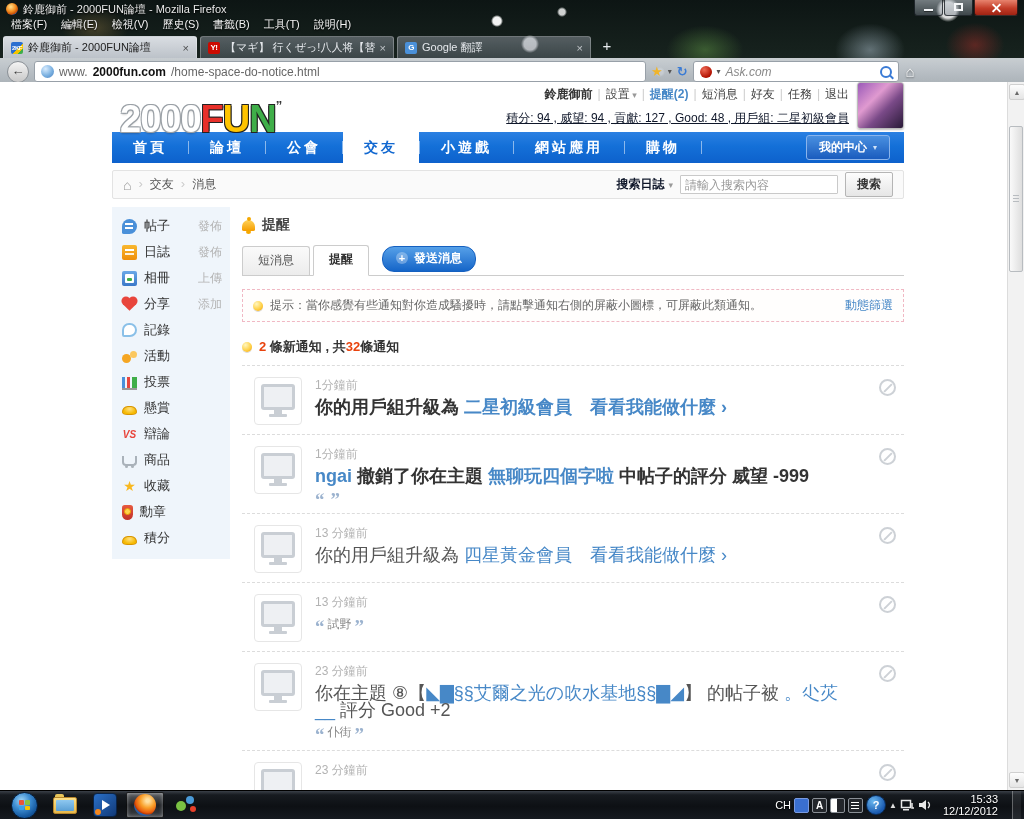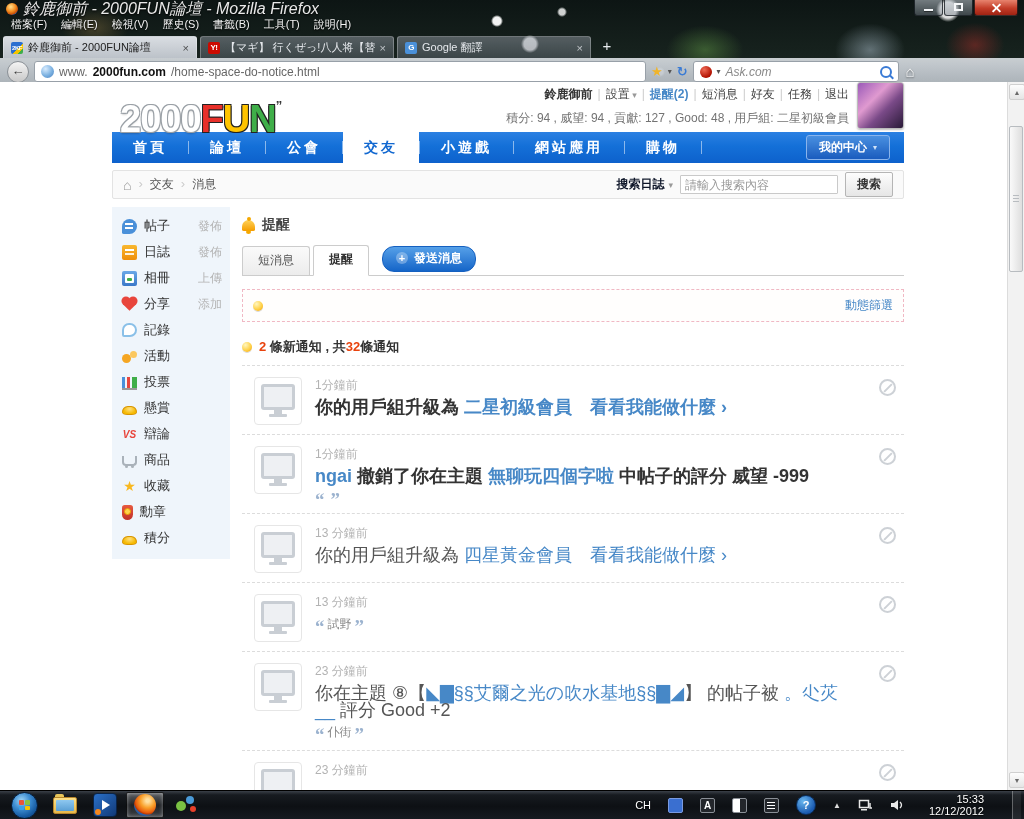--- a/index.html
+++ b/index.html
@@ -13,21 +13,21 @@
       radial-gradient(circle 6px at 497px 21px, rgba(255,255,255,.95) 0 4px, rgba(255,255,255,0) 6px),
       radial-gradient(circle 9px at 530px 44px, rgba(255,255,255,.9) 0 6px, rgba(255,255,255,0) 9px),
       radial-gradient(circle 5px at 562px 12px, rgba(255,255,255,.8) 0 3px, rgba(255,255,255,0) 5px),
       radial-gradient(circle 12px at 948px 10px, rgba(255,255,255,.85) 0 8px, rgba(255,255,255,0) 12px),
       radial-gradient(circle 5px at 660px 72px, rgba(255,255,255,.7) 0 3px, rgba(255,255,255,0) 5px),
       radial-gradient(ellipse 55px 35px at 705px 50px, rgba(95,150,70,.5), rgba(0,0,0,0) 70%),
       radial-gradient(ellipse 50px 38px at 870px 50px, rgba(190,210,225,.45), rgba(0,0,0,0) 70%),
       radial-gradient(ellipse 42px 32px at 975px 45px, rgba(150,45,40,.55), rgba(0,0,0,0) 70%),
       radial-gradient(ellipse 48px 30px at 95px 28px, rgba(160,130,70,.35), rgba(0,0,0,0) 70%),
       linear-gradient(180deg,#0d1514 0%,#15201c 55%,#1b2622 100%);}
-  .titlebar{height:16px;display:flex;align-items:center;padding:1px 6px 0;color:#e8e8e8;font-size:16px;font-style:italic;}
+  .titlebar{height:16px;display:flex;align-items:center;padding:1px 6px 0;color:#e8e8e8;font-size:11px;}
   .ff-icon{width:12px;height:12px;border-radius:50%;flex:none;margin-right:5px;
     background:radial-gradient(circle at 40% 32%, #ffd780 5%, #f28a1e 45%, #c24a08 70%, #2a5fa8 76%, #17406f 100%);}
   .win-title{white-space:nowrap;overflow:hidden;text-shadow:0 1px 2px #000;}
   .win-controls{position:absolute;right:6px;top:0;display:flex;}
   .wc{width:27px;height:15px;border-radius:0 0 3px 3px;margin-left:1px;position:relative;cursor:pointer;
       background:linear-gradient(rgba(200,208,216,.55),rgba(120,130,140,.45));border:1px solid rgba(10,15,20,.75);border-top:none;}
   .wc-close{width:42px;background:linear-gradient(#e8836e,#c33c28 55%,#a02313);}
   .wc-min::after{content:"";position:absolute;left:9px;bottom:4px;width:9px;height:2px;background:#f5f7f9;box-shadow:0 1px 1px rgba(0,0,0,.5);}
   .wc-max::after{content:"";position:absolute;left:9px;top:3px;width:9px;height:8px;border:2px solid #f5f7f9;box-sizing:border-box;}
   .wc-close::before,.wc-close::after{content:"";position:absolute;left:50%;top:50%;width:11px;height:2px;background:#fff;margin:-1px 0 0 -5.5px;}
@@ -81,21 +81,21 @@
   .lg-num{color:#fff;text-shadow:-1px -1px 0 #9aa0a6,1px -1px 0 #9aa0a6,-1px 1px 0 #9aa0a6,1px 1px 0 #9aa0a6,0 2px 2px rgba(0,0,0,.2);}
   .lg-f{color:#e8302a;} .lg-u{color:#ffc400;} .lg-n{color:#3fae49;}
   .lg-f,.lg-u,.lg-n{text-shadow:-1px -1px 0 #222,1px -1px 0 #222,-1px 1px 0 #222,1px 1px 0 #222;}
   .lg-tm{font-size:13px;color:#333;vertical-align:22px;text-shadow:none;letter-spacing:0;}
   .userblock{position:absolute;right:55px;top:4px;text-align:right;font-size:12px;}
   .user-row{color:#444;white-space:nowrap;}
   .ulink{cursor:pointer;color:#444;margin-top:38px;} .ulink.uname{font-weight:bold;color:#333;}
   .ulink.alert{font-weight:bold;color:var(--link,#4788c7);}
   .usep{color:#ccc;margin:0 5px;}
   .ucaret{color:#999;font-size:9px;}
-  .stats-row{margin-top:7px;color:#737373;white-space:nowrap;}
+  .stats-row{margin-top:7px;color:#0f172a;white-space:nowrap;text-decoration:underline;}
   .avatar{position:absolute;right:0;top:0;width:45px;height:45px;border:1px solid #bbb;border-radius:3px;cursor:pointer;
           background:linear-gradient(135deg,#9a5ab8 0%,#e09ad0 35%,#7a4a88 60%,#2a1a38 100%);box-shadow:0 1px 2px rgba(0,0,0,.25);}
 
   .bluenav{display:flex;align-items:stretch;height:31px;background:linear-gradient(180deg,#2b80e2,var(--nav-blue,#1470d8) 45%,#0d61cc);color:#fff;}
   .nav-item{display:flex;align-items:center;padding:0 21px;font-size:14px;font-weight:bold;letter-spacing:3px;cursor:pointer;}
   .nav-item.active{background:#fff;color:#1268d0;}
   .nav-sep{width:1px;background:rgba(255,255,255,.5);margin:9px 0;}
   .mycenter{align-self:center;margin-left:auto;margin-right:14px;padding:3px 12px;display:flex;align-items:center;gap:6px;
             background:linear-gradient(#4a90e0,#1a5cbe);border:1px solid #8ab4ec;border-radius:3px;
             font-size:12px;font-weight:bold;color:#fff;cursor:pointer;}
@@ -213,21 +213,21 @@
   .ic-wmp{width:22px;height:22px;border-radius:4px;background:linear-gradient(135deg,#2a70c8,#123a78);border:1px solid #0a2448;
           display:grid;place-items:center;position:relative;}
   .ic-wmp::before{content:"";width:0;height:0;border-left:8px solid #fff;border-top:5px solid transparent;border-bottom:5px solid transparent;margin-left:2px;}
   .ic-wmp::after{content:"";position:absolute;left:1px;bottom:1px;width:6px;height:6px;border-radius:50%;background:#f5881e;}
   .ic-ff{width:22px;height:22px;border-radius:50%;
          background:radial-gradient(circle at 62% 30%,#ffe0a0 0 8%,#f9a02a 35%,#e85c0c 58%,#b83a06 66%,#2a5fa8 70%,#173f7c 100%);}
   .ic-msn{width:20px;height:20px;position:relative;}
   .ic-msn::before{content:"";position:absolute;left:1px;top:6px;width:10px;height:10px;border-radius:50%;background:#7ac143;}
   .ic-msn::after{content:"";position:absolute;right:1px;top:1px;width:8px;height:8px;border-radius:50%;background:#4a9ad8;
                  box-shadow:3px 9px 0 -1px #e8402a;}
-  .tray{margin-left:auto;display:flex;align-items:center;gap:17px;color:#fff;font-size:11px;padding-right:1px;}
+  .tray{margin-left:auto;display:flex;align-items:center;gap:3px;color:#fff;font-size:11px;padding-right:1px;}
   .lang-label{text-shadow:0 1px 1px #000;}
   .ime{width:15px;height:15px;border-radius:2px;display:grid;place-items:center;font-size:10px;color:#fff;box-sizing:border-box;}
   .ime-kb{background:#3a6fd0;border:1px solid #7a9ae0;}
   .ime-a{background:#23262b;border:1px solid #8a8f96;font-weight:bold;}
   .ime-box{background:linear-gradient(90deg,#fff 0 50%,#23262b 50%);border:1px solid #8a8f96;}
   .ime-pen{background:#23262b;border:1px solid #8a8f96;position:relative;}
   .ime-pen::after{content:"";position:absolute;left:2px;top:3px;width:8px;height:1px;background:#fff;box-shadow:0 3px 0 #fff,0 6px 0 #fff;}
   .help-icon{width:18px;height:18px;border-radius:50%;border:1px solid #0a3060;color:#fff;font-weight:bold;font-size:11px;
              display:grid;place-items:center;background:radial-gradient(circle at 35% 30%,#6ab8f0,#1a5ab0 70%);cursor:pointer;}
   .tray-up{font-size:8px;color:#ddd;cursor:pointer;}
@@ -412,20 +412,21 @@
                 <span class="ctab">短消息</span>
                 <span class="ctab active">提醒</span>
               </div>
             <button class="sendbtn">
               <span class="plus-circle">+</span>
               <span>發送消息</span>
             </button>
           </div>
           <div class="hintbox">
             <span class="bulb"></span>
+            <span>提示：當你感覺有些通知對你造成騷擾時，請點擊通知右側的屏蔽小圖標，可屏蔽此類通知。</span>
             <span class="hint-link">動態篩選</span>
           </div>
           <div class="countline">
             <span class="bulb"></span>
             <span><span class="cnum">2</span><span> 條新通知 , 共</span><span class="cnum">32</span><span>條通知</span></span>
           </div>
           <div class="nlist">
               <div class="notif">
                 <div class="notif-avatar">
                   <span class="monitor"></span>

